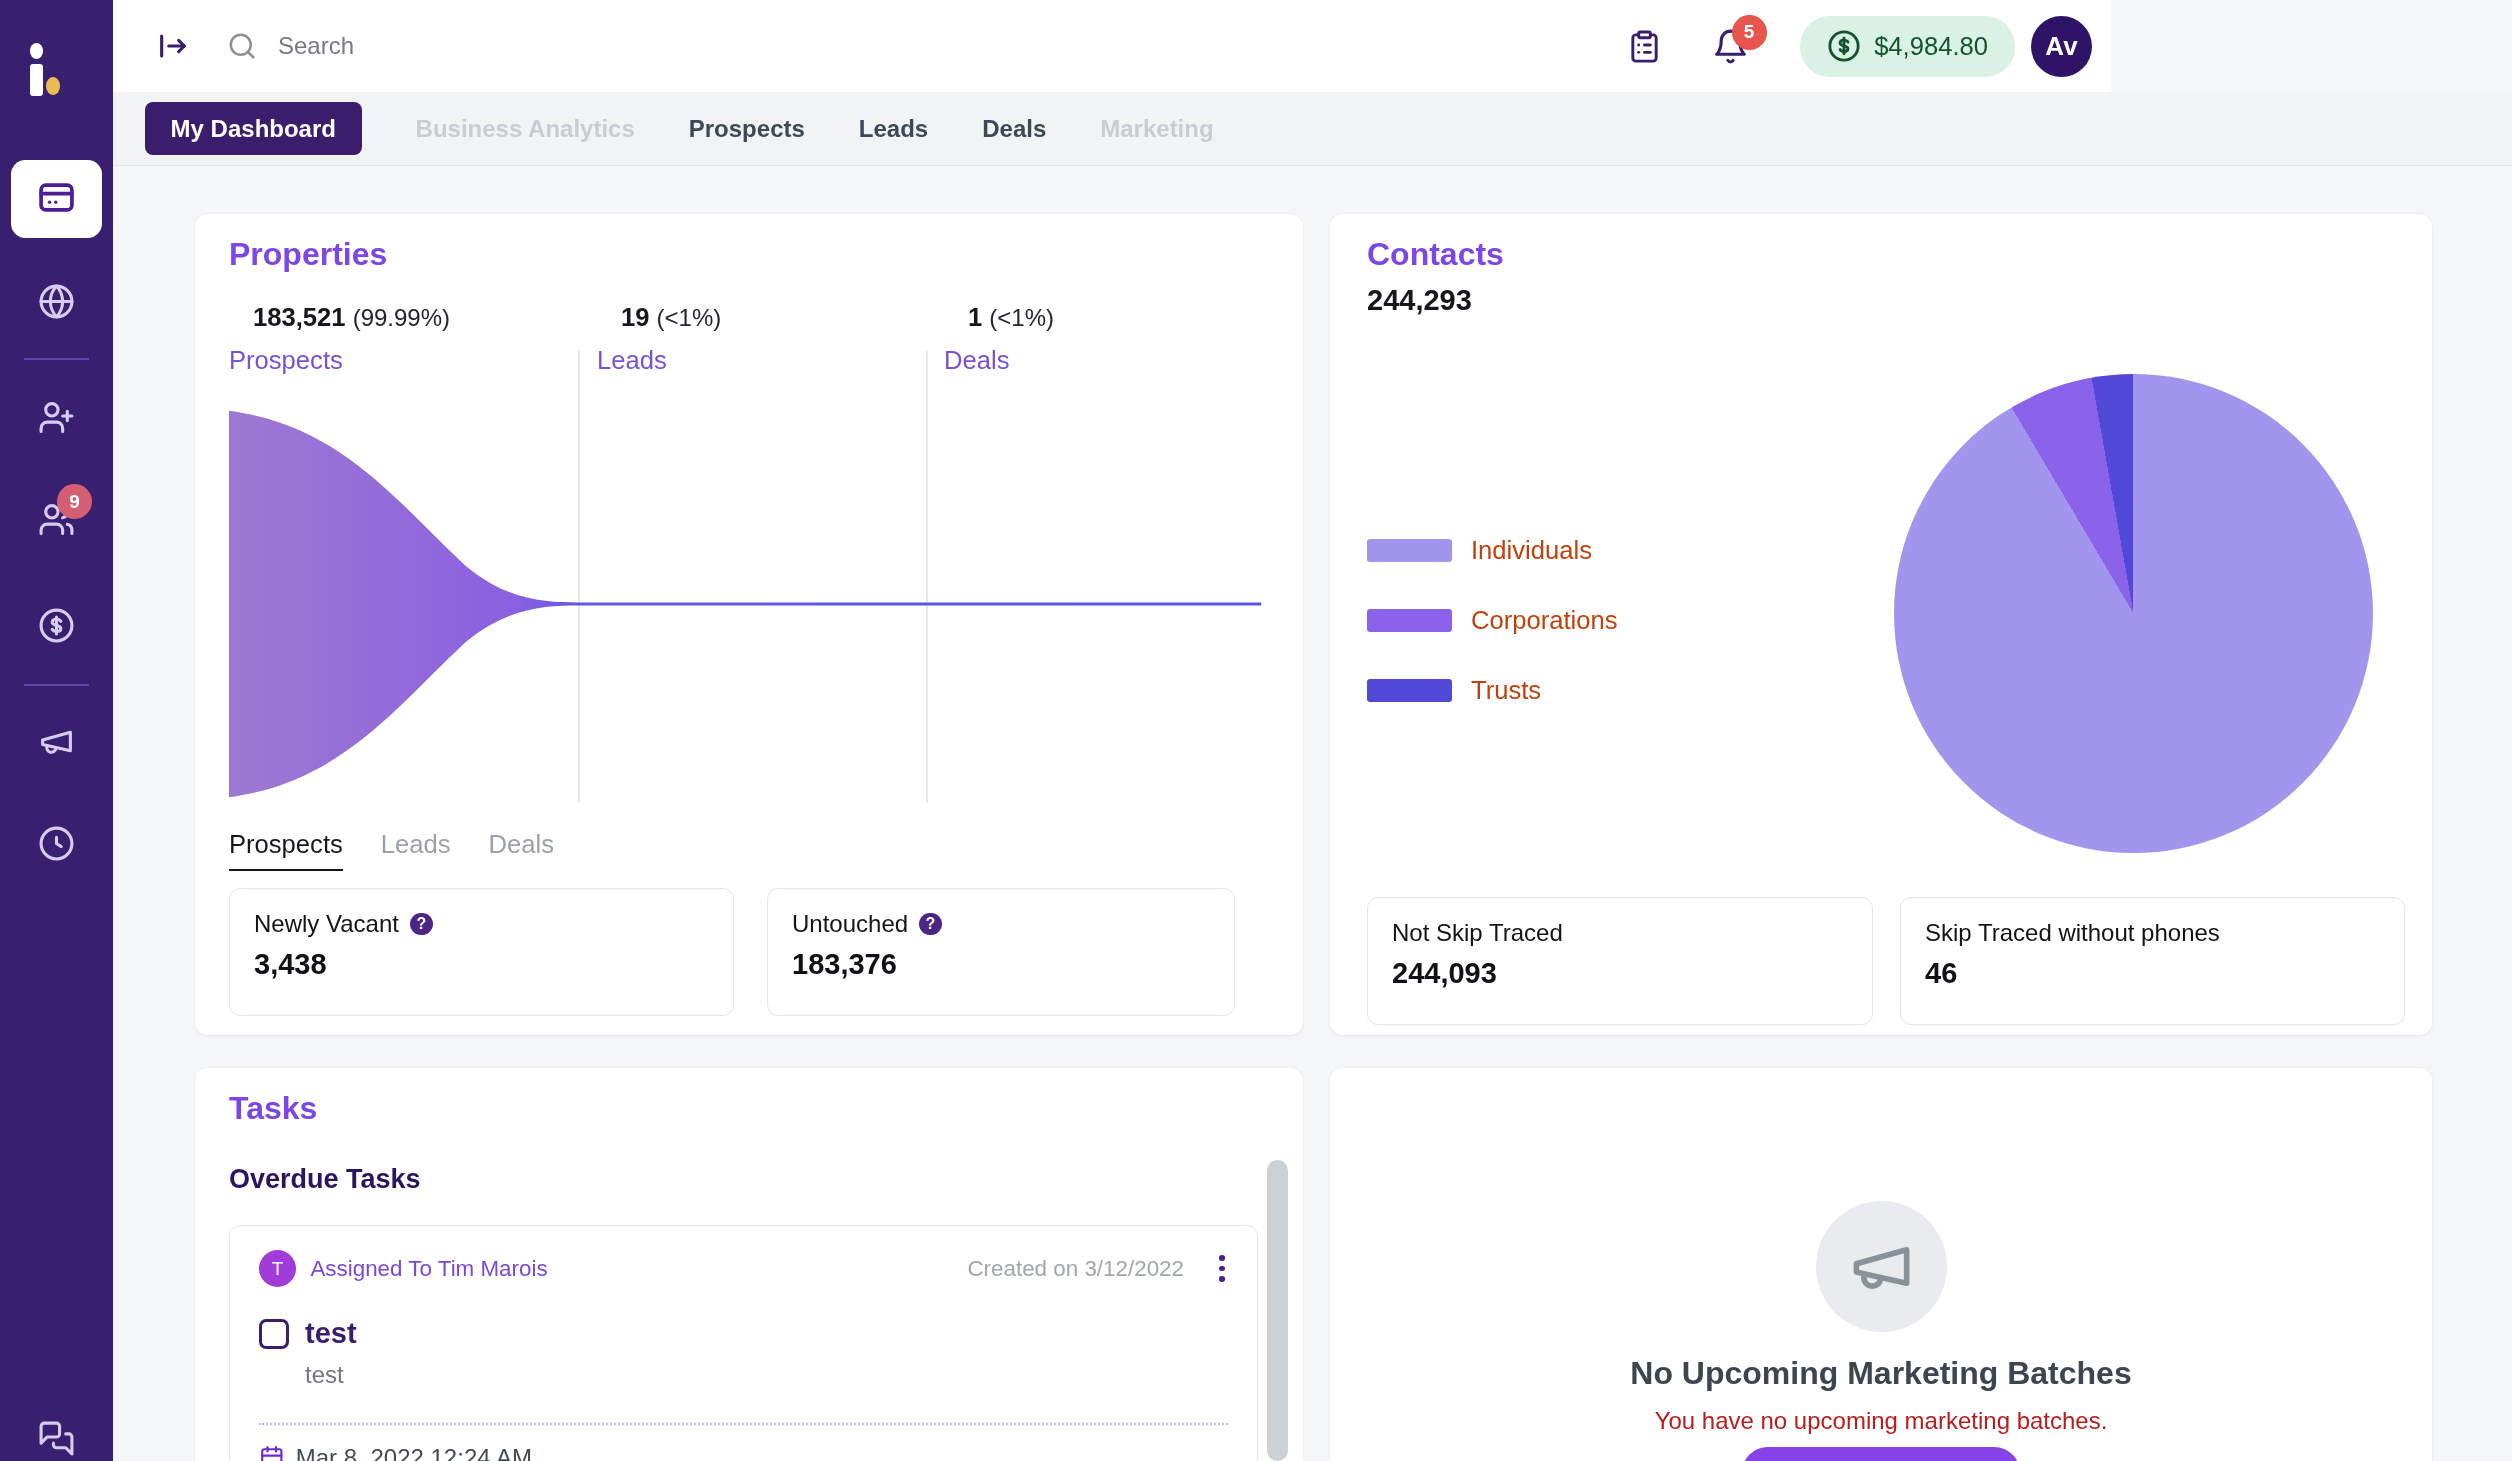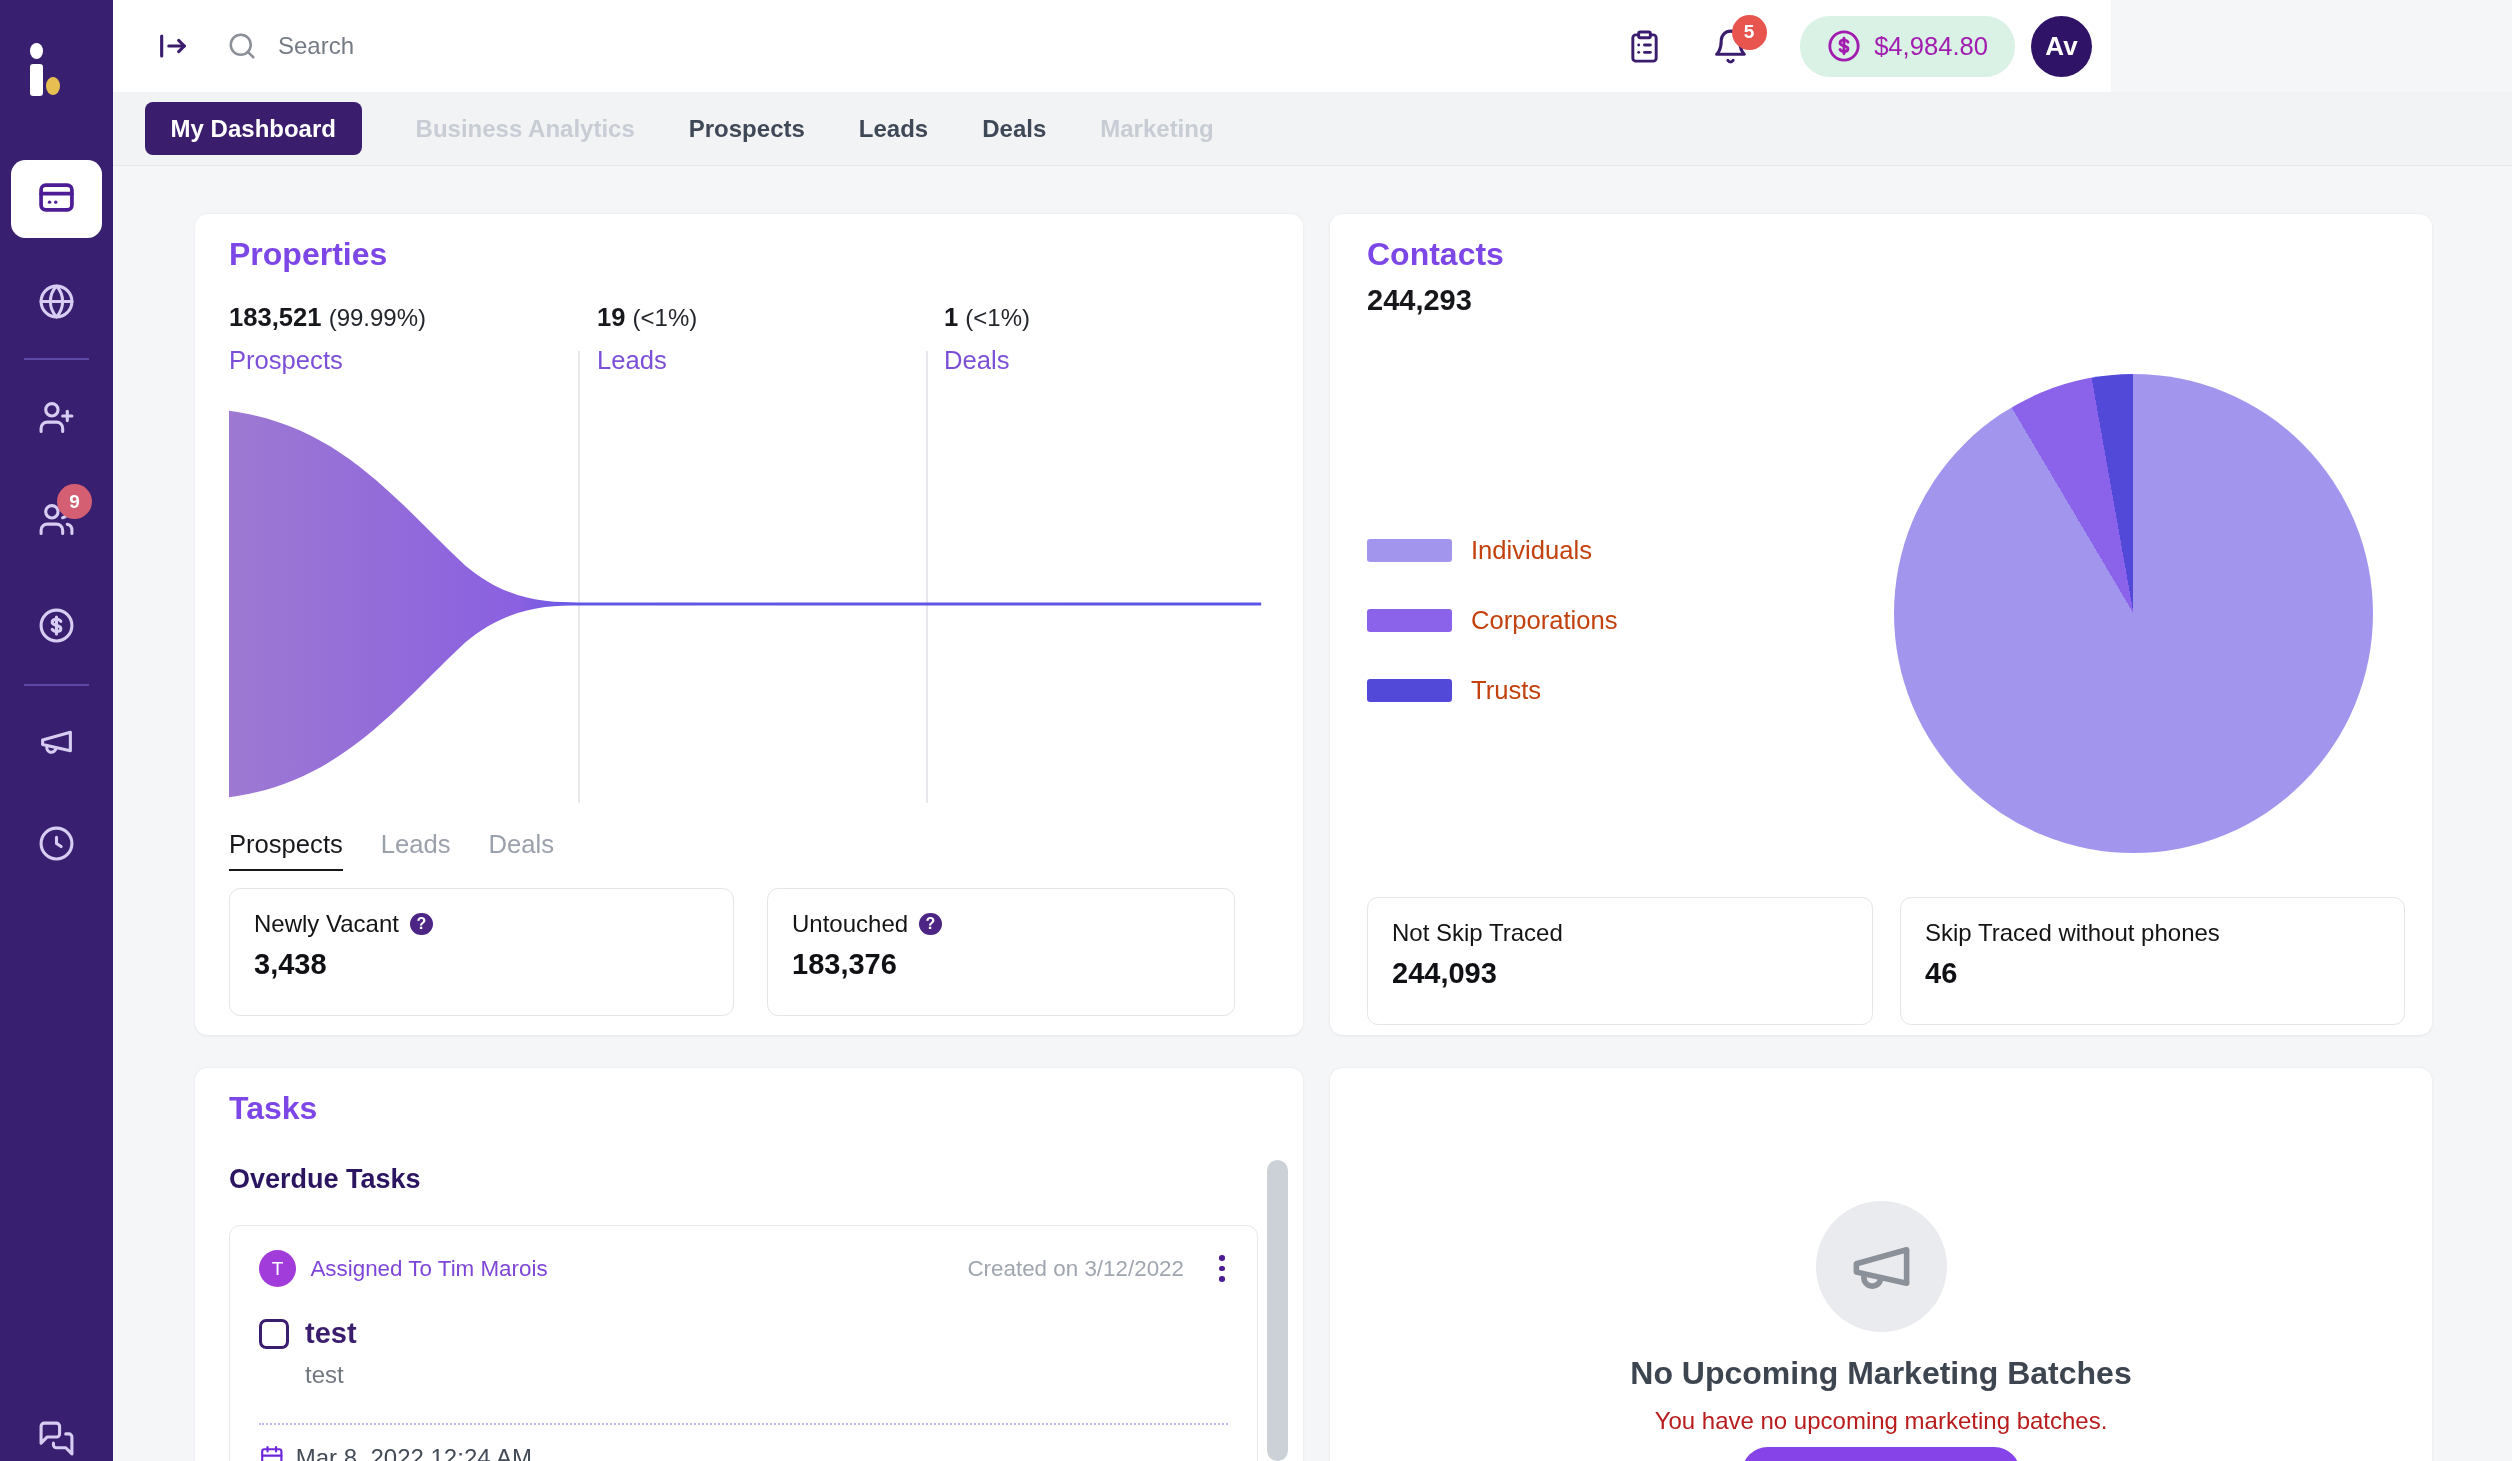--- a/index.html
+++ b/index.html
@@ -18,37 +18,37 @@
   .side-divider { position:absolute; left:24px; width:65px; height:1.6px; background:#5d48a6; }
   .side-badge { position:absolute; left:57px; top:484px; min-width:35px; height:35px; border-radius:17.6px; background:#d45f72; color:#fff; font-size:19px; font-weight:600; display:flex; align-items:center; justify-content:center; z-index:2; }
 
   
   .topbar { position:absolute; left:113px; top:0; width:1998px; height:92px; background:#fff; display:flex; align-items:center; padding:0 19px 0 43px; gap:37px; z-index:4; }
   .search-wrap { display:flex; align-items:center; gap:21px; flex:1; }
   .search-input { border:none; outline:none; font-family:"Liberation Sans",sans-serif; font-size:24px; color:#374151; width:719px; background:transparent; }
   .search-input::placeholder { color:#757b85; }
   .icon-btn { position:relative; color:#3b1d6e; display:flex; align-items:center; justify-content:center; }
   .bell-badge { position:absolute; top:-12.8px; right:-17.6px; min-width:35px; height:35px; border-radius:17.6px; background:#e8544e; color:#fff; font-size:19px; font-weight:600; display:flex; align-items:center; justify-content:center; }
-  .balance-pill { display:flex; align-items:center; gap:12.8px; background:#d9f2e5; color:#a21caf; border-radius:30px; height:61px; padding:0 27px; font-size:25.6px; font-weight:500; }
+  .balance-pill { display:flex; align-items:center; gap:12.8px; background:#d9f2e5; color:#14532d; border-radius:30px; height:61px; padding:0 27px; font-size:25.6px; font-weight:500; }
   .avatar { width:61px; height:61px; border-radius:50%; background:#2e1366; color:#fff; font-size:26px; font-weight:600; display:flex; align-items:center; justify-content:center; }
 
   
   .tabstrip { position:absolute; left:113px; top:92px; width:2399px; height:74px; background:#f2f3f5; border-bottom:0.8px solid #e6e7ea; display:flex; align-items:center; padding-left:32px; gap:54px; z-index:3; }
   .tab { font-size:24px; font-weight:600; color:#3f4856; white-space:nowrap; cursor:default; }
   .tab.active { background:#3b1d6e; color:#fff; padding:12.8px 25.6px; border-radius:8px; }
   .tab.disabled { color:#c8cdd5; }
 
   
   .card { position:absolute; background:#fff; border-radius:12.8px; box-shadow:0 0.8px 3.2px rgba(20,20,43,.07); }
   .card-title { position:absolute; font-size:32px; font-weight:700; color:#7c47e6; }
 
   
   #properties-card { left:195px; top:214px; width:1108px; height:821px; }
   .stage { position:absolute; top:89px; }
-  .stage .stage-value { font-size:25.6px; color:#17181c; }
+  .stage .stage-value { font-size:25.6px; color:#17181c;margin-left:24px; }
   .stage .stage-value b { font-weight:700; }
   .stage .stage-pct { font-weight:400; color:#23262b; font-size:24px; }
   .stage .stage-link { display:block; margin-top:14.4px; font-size:25.6px; color:#7b4fd6; }
   .v-divider { position:absolute; top:137px; width:1.6px; height:452px; background:#e7e8eb; }
   .funnel-svg { position:absolute; left:34px; top:192px; width:1045px; height:396px; z-index:1; }
   .subtabs { position:absolute; left:34px; top:616px; display:flex; gap:38px; font-size:25.6px; }
   .subtab { color:#9aa1ab; padding-bottom:9.6px; }
   .subtab.active { color:#17181c; border-bottom:2.4px solid #17181c; }
   .stat-box { position:absolute; height:128px; border:1.6px solid #e4e5e9; border-radius:11.2px; padding:21px 24px; background:#fff; }
   .stat-label { display:flex; align-items:center; gap:11.2px; font-size:24px; color:#141417; }

